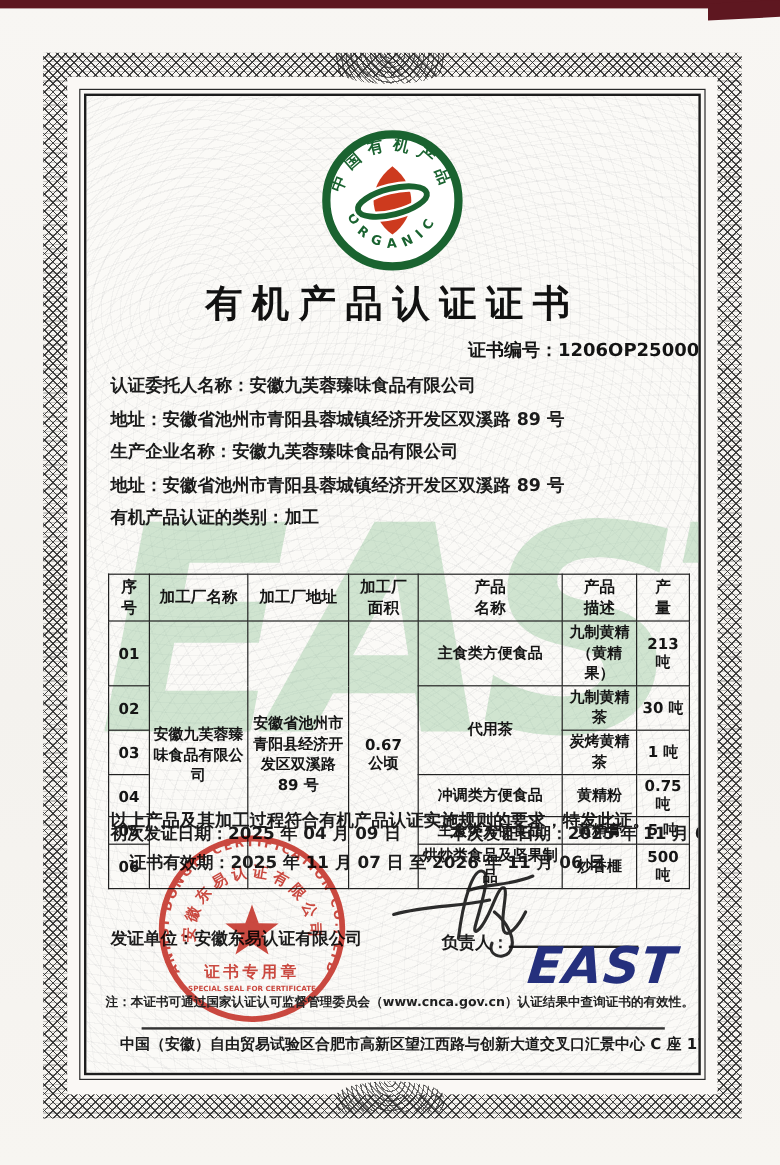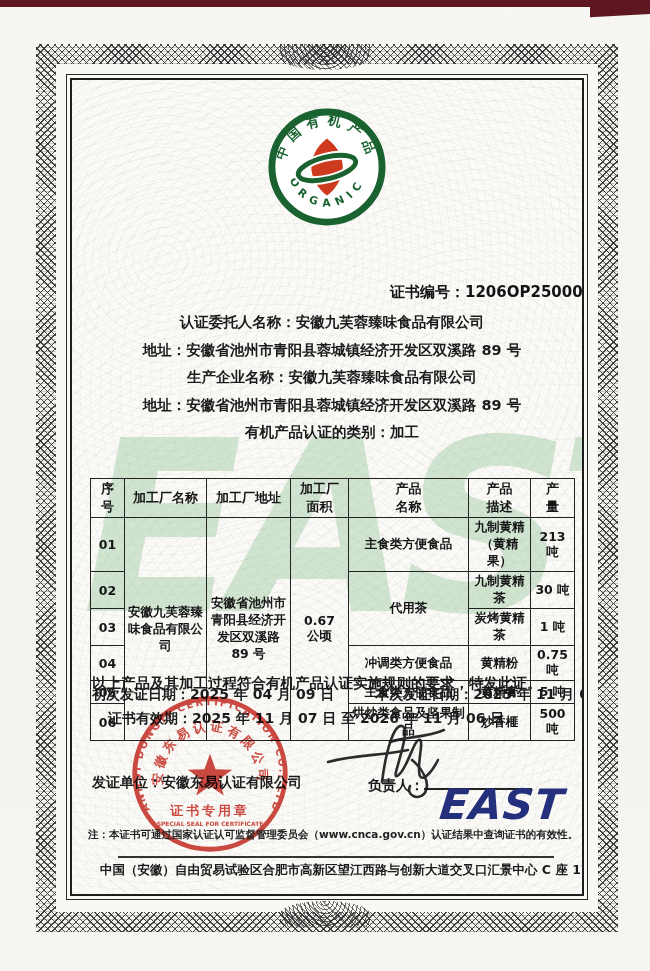--- a/index.html
+++ b/index.html
@@ -36,21 +36,21 @@
     overflow:hidden;
     background:
       repeating-radial-gradient(circle at 18% 22%, transparent 0 7px, rgba(80,85,95,.05) 7px 8px),
       repeating-radial-gradient(circle at 78% 38%, transparent 0 9px, rgba(80,85,95,.045) 9px 10px),
       repeating-radial-gradient(circle at 40% 75%, transparent 0 8px, rgba(80,85,95,.05) 8px 9px),
       repeating-radial-gradient(circle at 95% 90%, transparent 0 10px, rgba(80,85,95,.04) 10px 11px),
       #fbfaf7;
   }
 
   .abs{position:absolute;}
-  .cn{color:#1b1b1b;font-weight:600;text-align:center;}
+  .cn{color:#1b1b1b;font-weight:600;}
 
   .watermark{left:10px;top:330px;width:520px;font-size:235px;font-weight:800;font-style:italic;
     color:rgba(148,198,156,.42);letter-spacing:-12px;transform:scaleY(1.02);z-index:1;
     user-select:none;line-height:1;}
 
   .content{position:absolute;inset:0;z-index:2;}
 
   .logo{left:50%;top:28px;transform:translateX(-50%);}
   .title{left:0;top:152px;width:100%;text-align:center;font-size:31px;font-weight:800;
     letter-spacing:8px;color:#111;}
@@ -124,20 +124,21 @@
             <textPath href="#arcTop" startOffset="50%" text-anchor="middle">中国有机产品</textPath>
           </text>
           <text font-size="11" font-weight="bold" fill="#1a6330" letter-spacing="6">
             <textPath href="#arcBot" startOffset="50%" text-anchor="middle">ORGANIC</textPath>
           </text>
           <path d="M60,31 C72,40 76,52 76,60 C76,70 70,82 60,89 C50,82 44,70 44,60 C44,52 48,40 60,31 Z" fill="#cd3a1e"></path>
           <ellipse cx="60" cy="61" rx="30" ry="11" fill="none" stroke="#ffffff" stroke-width="9" transform="rotate(-14 60 61)"></ellipse>
           <ellipse cx="60" cy="61" rx="30" ry="11" fill="none" stroke="#1a6330" stroke-width="5" transform="rotate(-14 60 61)"></ellipse>
         </svg>
 
+        <div class="abs title">有机产品认证证书</div>
 
         <div class="abs certno">
           <span class="lbl">证书编号：</span><span class="num">1206OP2500018</span>
         </div>
 
         <div class="abs fields cn">
           <div class="fieldline">
             <span class="lbl">认证委托人名称：</span><span class="val">安徽九芙蓉臻味食品有限公司</span>
           </div>
           <div class="fieldline">

